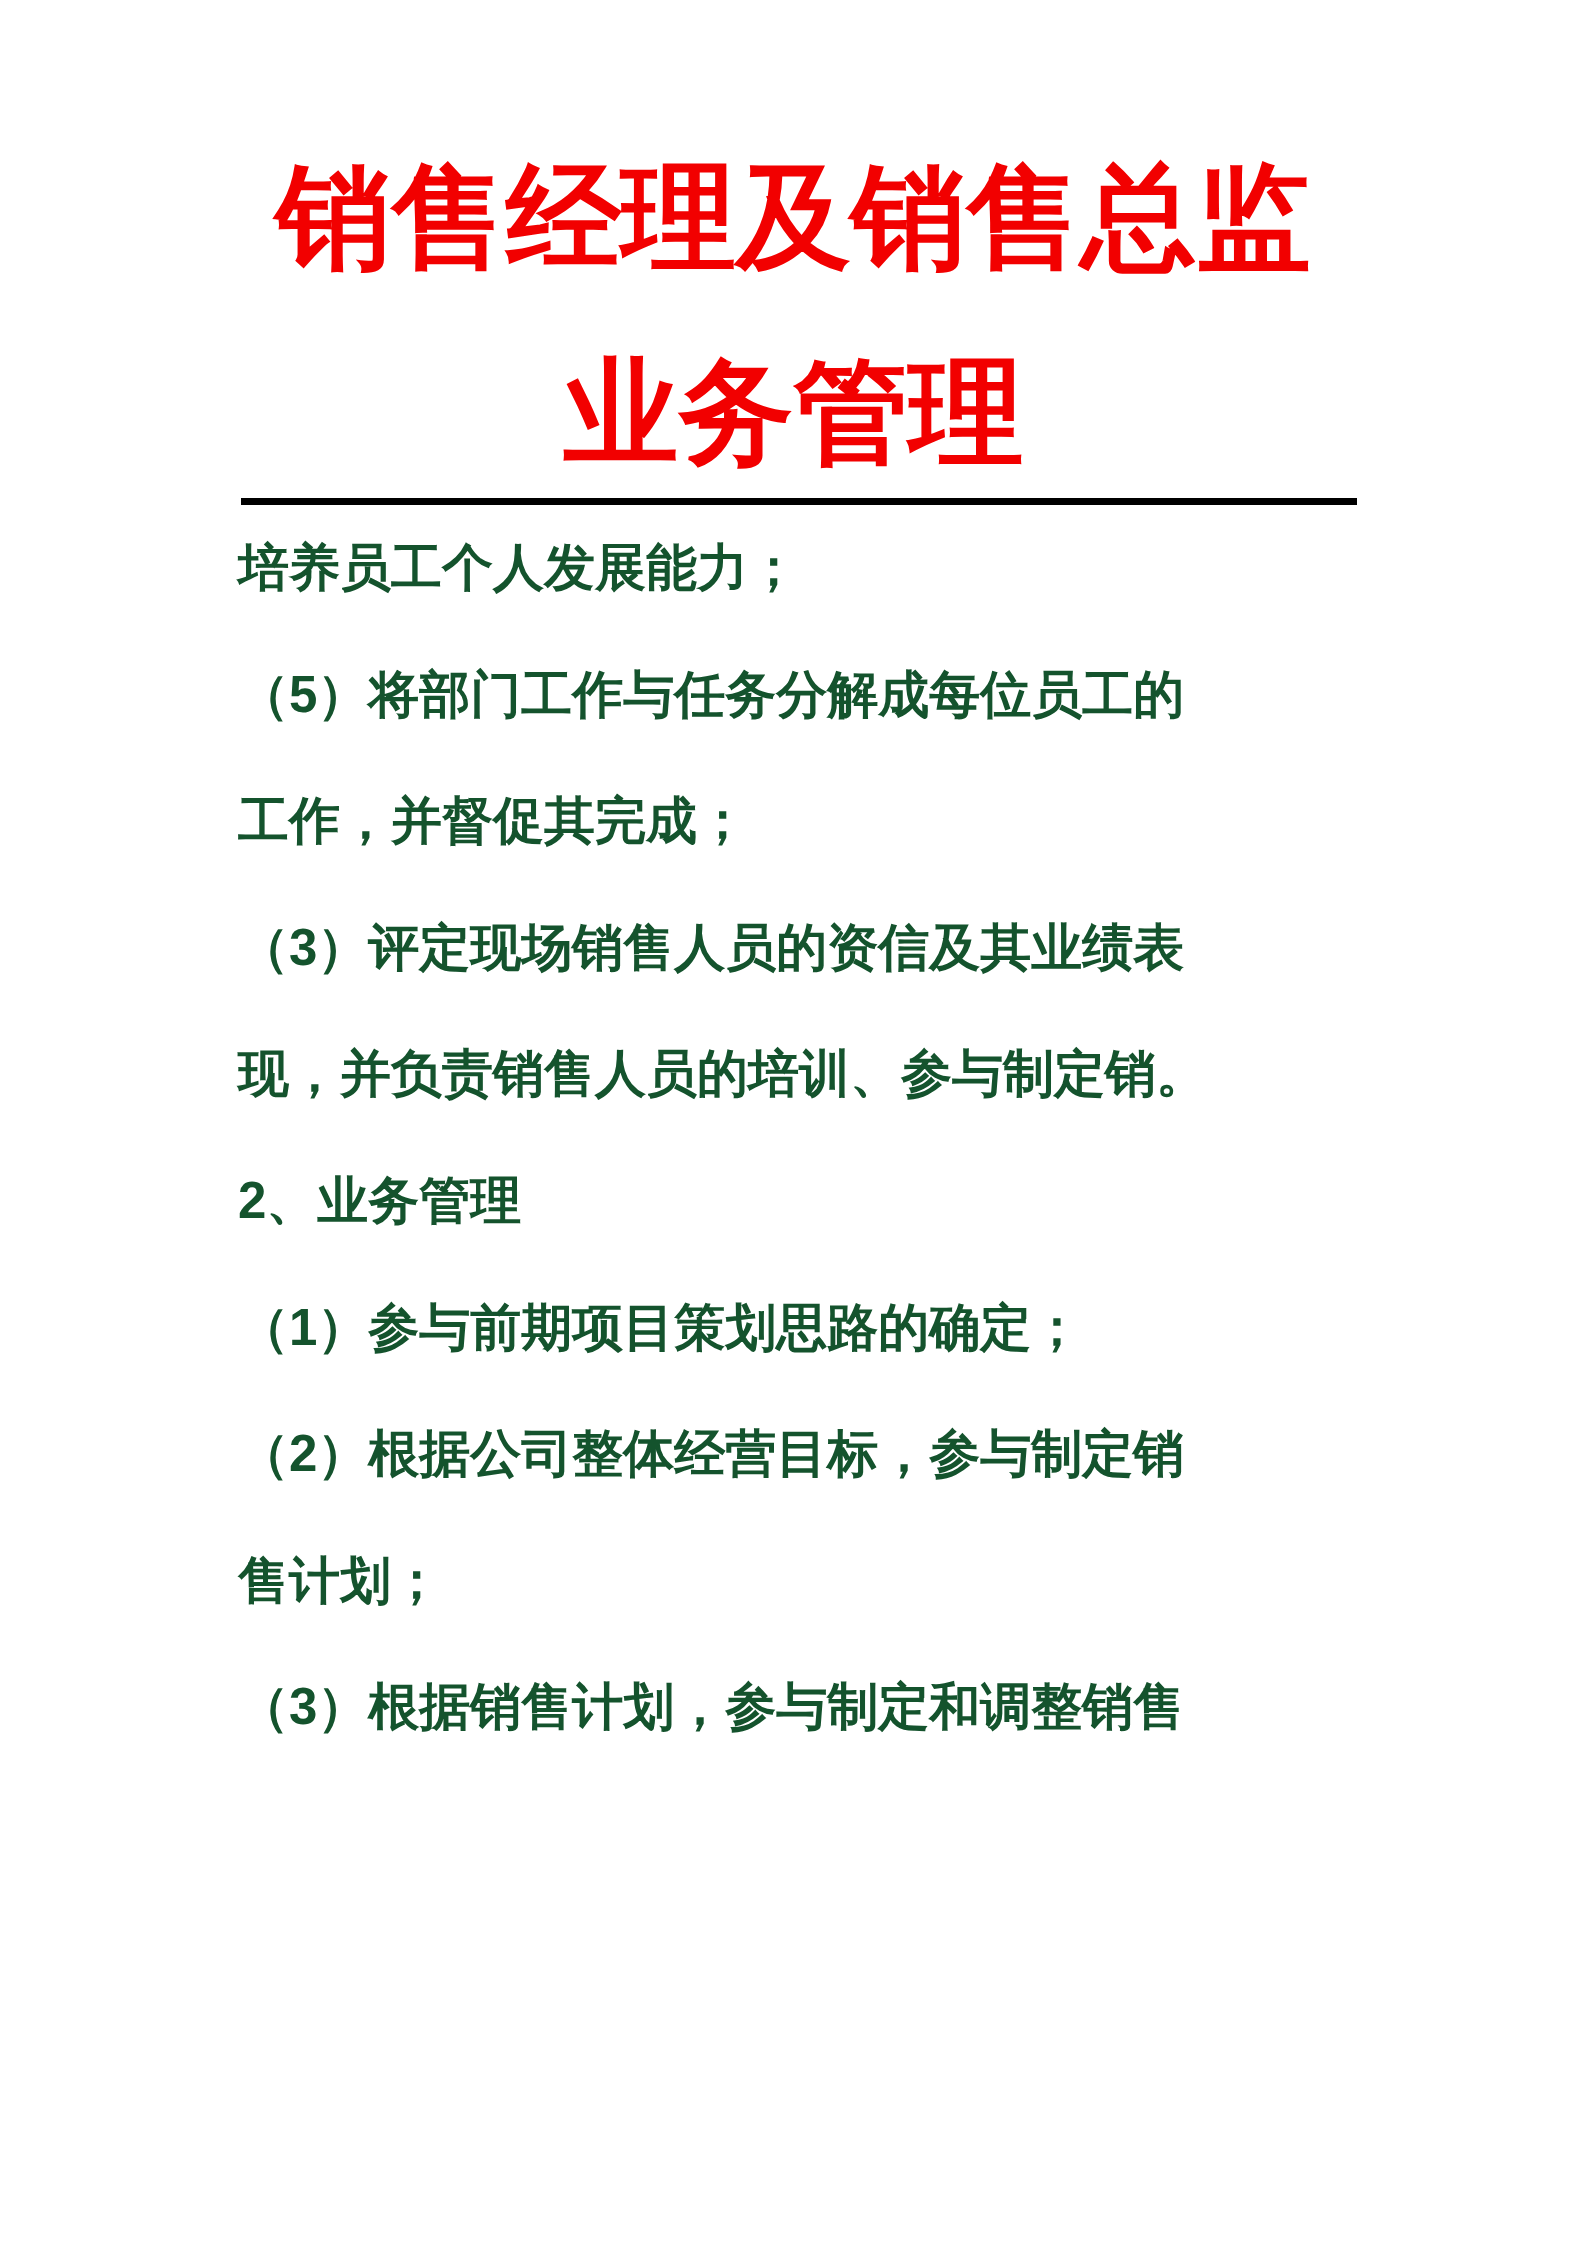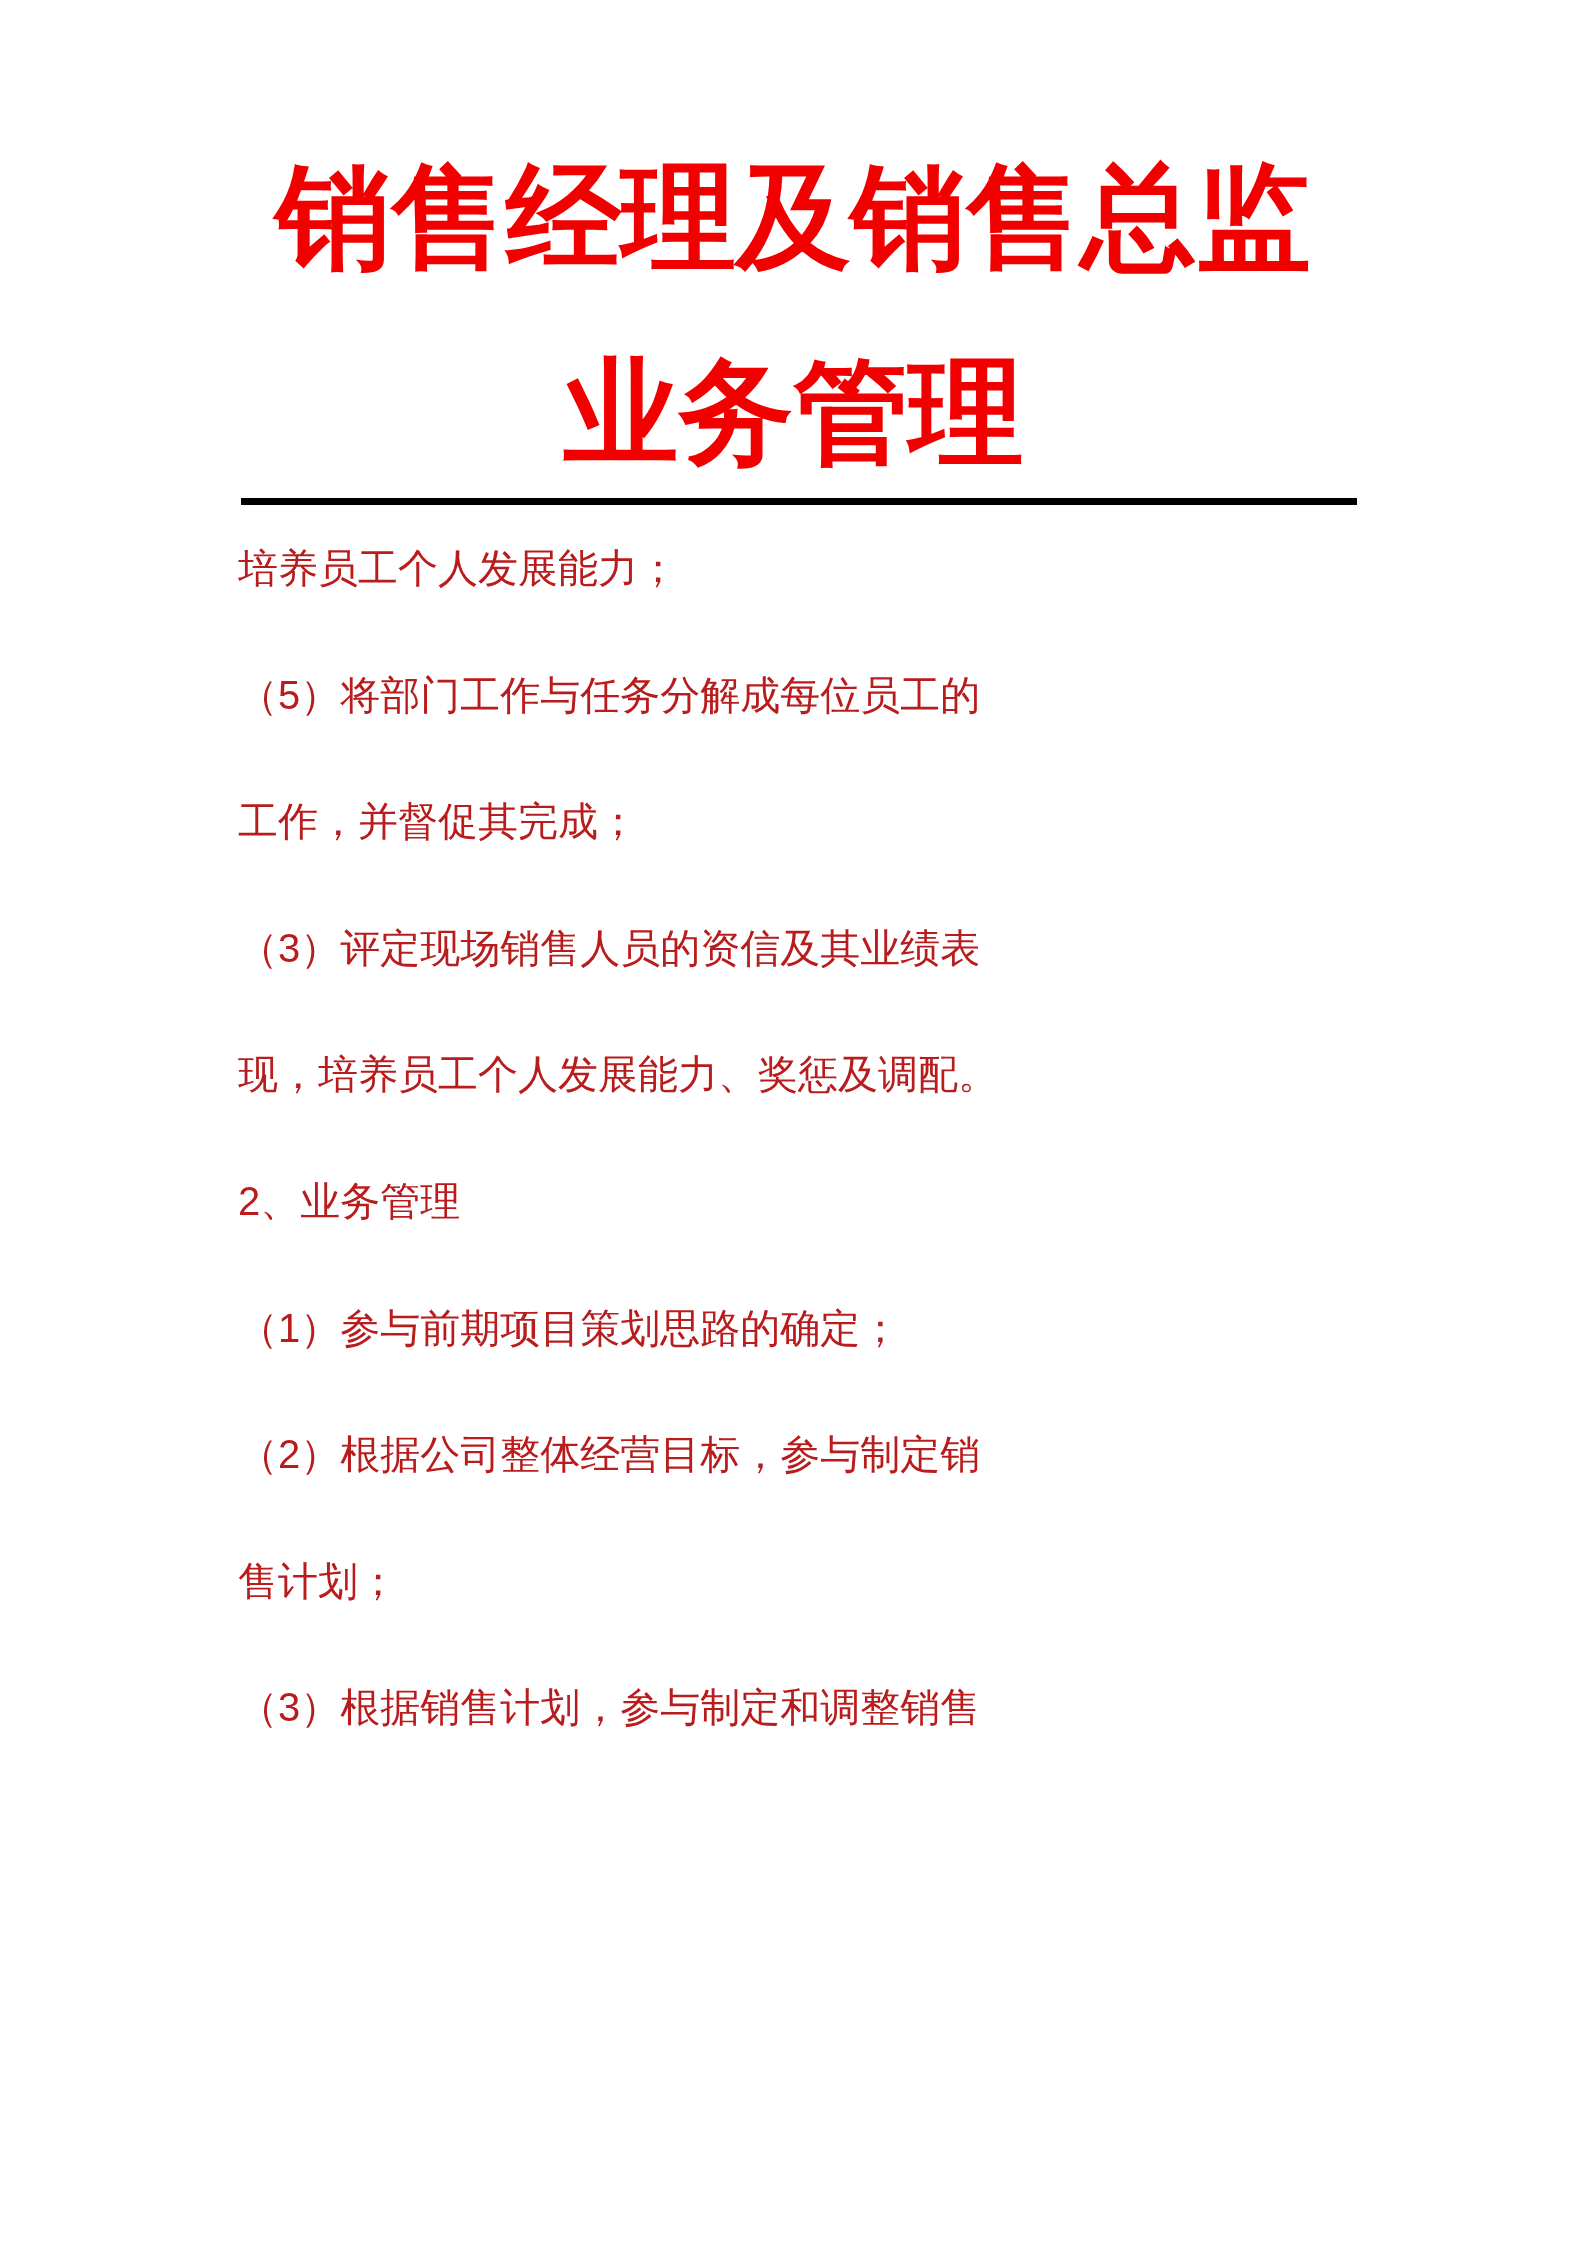--- a/index.html
+++ b/index.html
@@ -37,24 +37,24 @@
     left: 241px;
     width: 1116px;
     height: 7px;
     background: #000000;
   }
   .body-block {
     position: absolute;
     top: 505px;
     left: 238px;
     width: 1125px;
-    color: #b91c1c;
-    font-size: 40px;
+    color: #14532d;
+    font-size: 51px;
     line-height: 126.6px;
-    font-weight: 400;
+    font-weight: 700;
     white-space: nowrap;
   }
   .body-line {
     display: block;
   }
 </style>
 </head>
 <body>
 
 <div class="page">
@@ -64,21 +64,21 @@
     <span class="title-line">业务管理</span>
   </div>
 
   <div class="divider"></div>
 
   <div class="body-block">
     <span class="body-line">培养员工个人发展能力；</span>
     <span class="body-line">（5）将部门工作与任务分解成每位员工的</span>
     <span class="body-line">工作，并督促其完成；</span>
     <span class="body-line">（3）评定现场销售人员的资信及其业绩表</span>
-    <span class="body-line">现，培养员工个人发展能力、奖惩及调配。</span>
+    <span class="body-line">现，并负责销售人员的培训、参与制定销。</span>
     <span class="body-line">2、业务管理</span>
     <span class="body-line">（1）参与前期项目策划思路的确定；</span>
     <span class="body-line">（2）根据公司整体经营目标，参与制定销</span>
     <span class="body-line">售计划；</span>
     <span class="body-line">（3）根据销售计划，参与制定和调整销售</span>
   </div>
 
 </div>
 
 </body></html>

